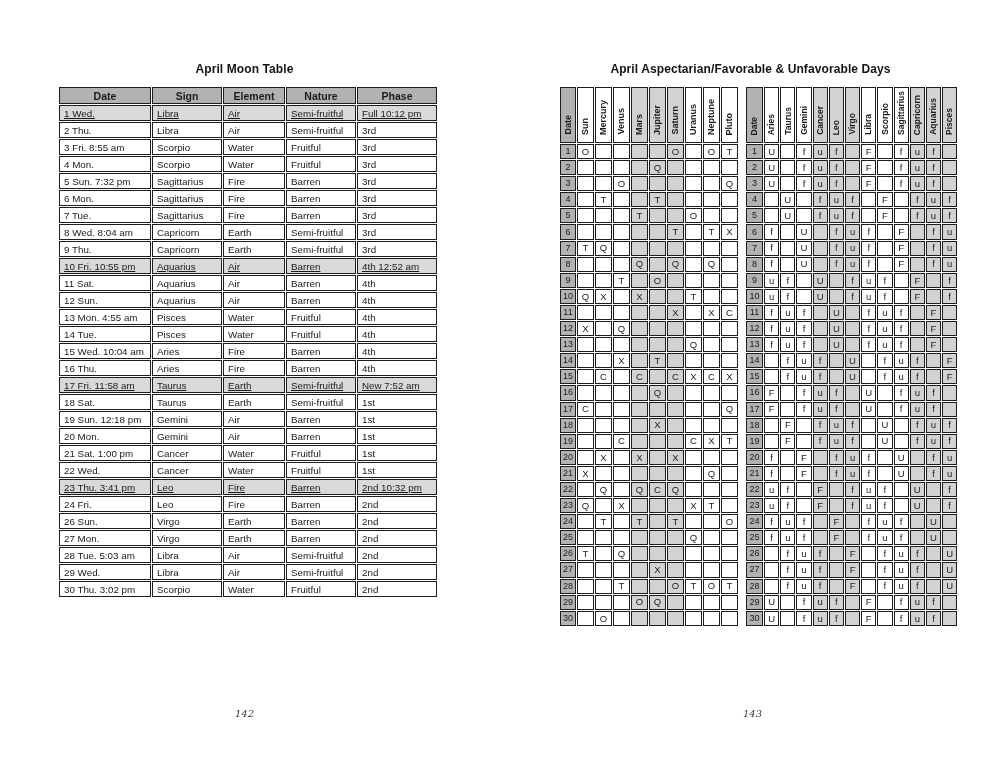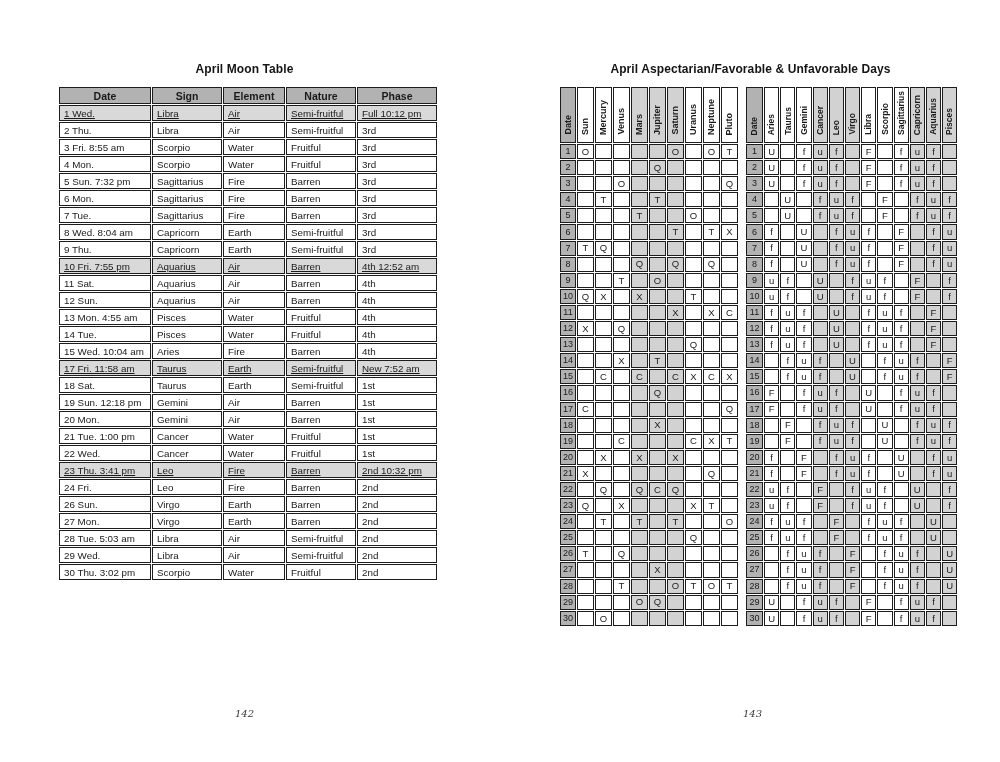--- a/index.html
+++ b/index.html
@@ -144,21 +144,21 @@
           <td>3rd</td>
         </tr>
         <tr>
           <td>9 Thu.</td>
           <td>Capricorn</td>
           <td>Earth</td>
           <td>Semi-fruitful</td>
           <td>3rd</td>
         </tr>
         <tr class="shaded">
-          <td>10 Fri. 7:55 pm</td>
+          <td>10 Fri. 10:55 pm</td>
           <td>Aquarius</td>
           <td>Air</td>
           <td>Barren</td>
           <td>4th 12:52 am</td>
         </tr>
         <tr>
           <td>11 Sat.</td>
           <td>Aquarius</td>
           <td>Air</td>
           <td>Barren</td>
@@ -180,20 +180,27 @@
         </tr>
         <tr>
           <td>14 Tue.</td>
           <td>Pisces</td>
           <td>Water</td>
           <td>Fruitful</td>
           <td>4th</td>
         </tr>
         <tr>
           <td>15 Wed. 10:04 am</td>
+          <td>Aries</td>
+          <td>Fire</td>
+          <td>Barren</td>
+          <td>4th</td>
+        </tr>
+        <tr>
+          <td>16 Thu.</td>
           <td>Aries</td>
           <td>Fire</td>
           <td>Barren</td>
           <td>4th</td>
         </tr>
         <tr class="shaded">
           <td>17 Fri. 11:58 am</td>
           <td>Taurus</td>
           <td>Earth</td>
           <td>Semi-fruitful</td>
@@ -214,21 +221,21 @@
           <td>1st</td>
         </tr>
         <tr>
           <td>20 Mon.</td>
           <td>Gemini</td>
           <td>Air</td>
           <td>Barren</td>
           <td>1st</td>
         </tr>
         <tr>
-          <td>21 Tue. 1:00 pm</td>
+          <td>21 Sat. 1:00 pm</td>
           <td>Cancer</td>
           <td>Water</td>
           <td>Fruitful</td>
           <td>1st</td>
         </tr>
         <tr>
           <td>22 Wed.</td>
           <td>Cancer</td>
           <td>Water</td>
           <td>Fruitful</td>

